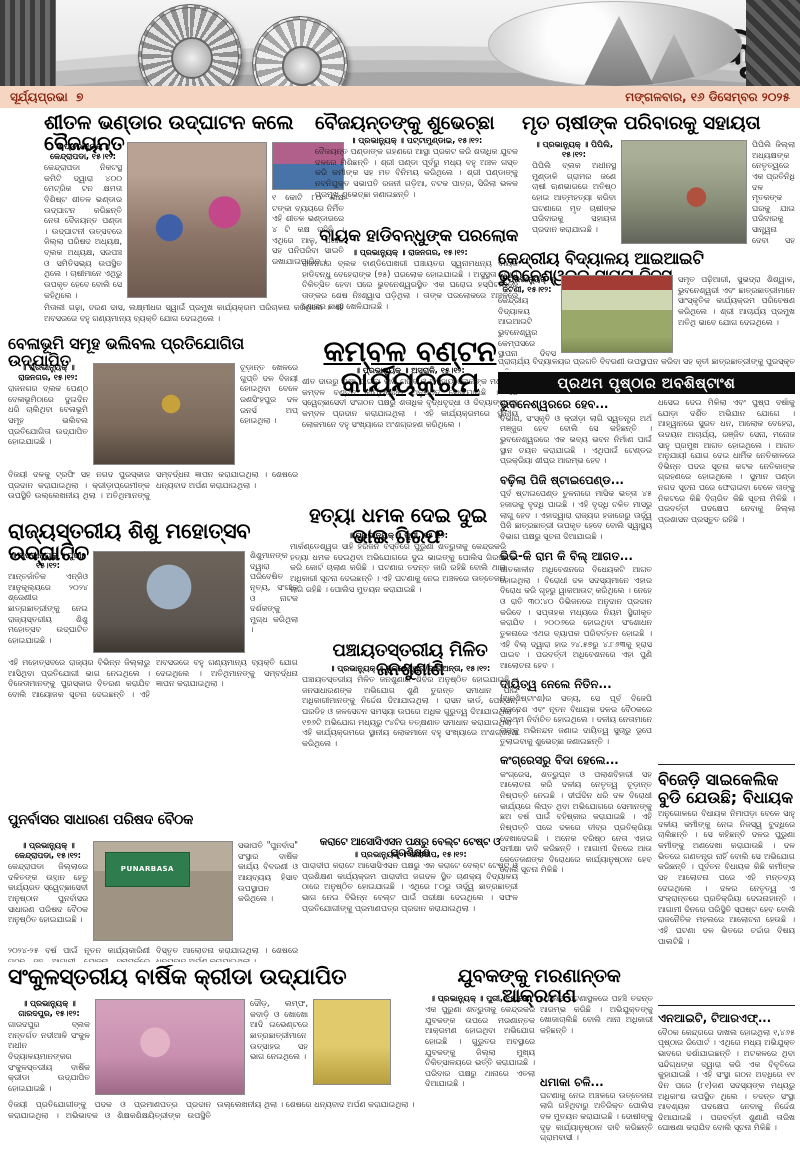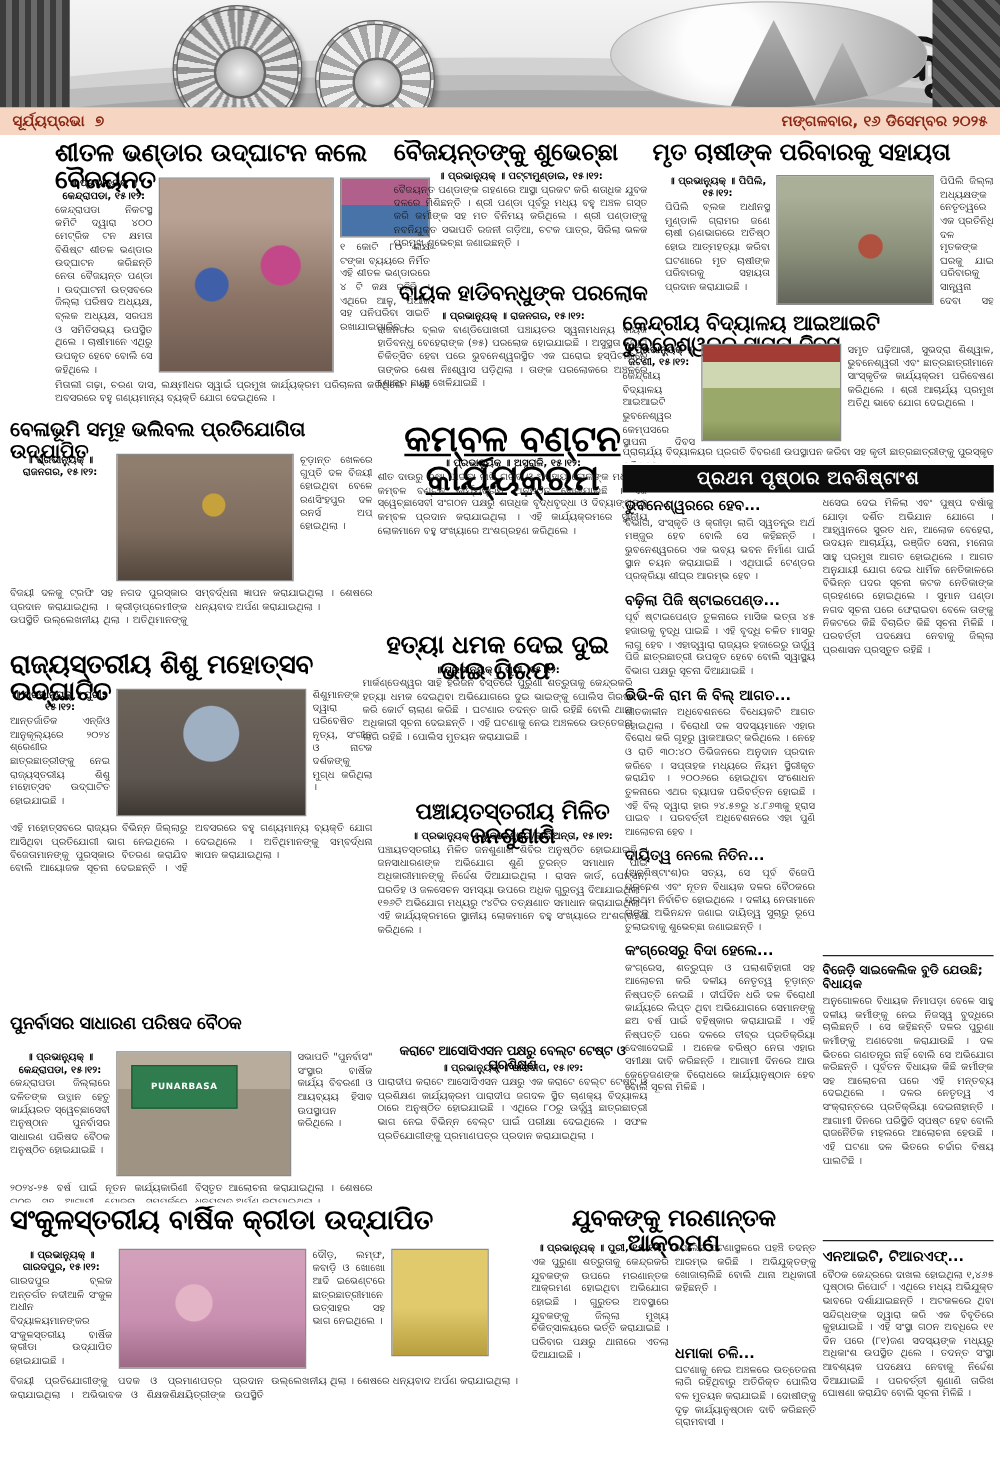--- a/index.html
+++ b/index.html
@@ -159,33 +159,34 @@
     <div class="body">ଶୀତକାଳୀନ ଅଧିବେଶନରେ ବିଧେୟକଟି ଆଗତ ହୋଇଥିଲା । ବିରୋଧୀ ଦଳ ସଦସ୍ୟମାନେ ଏହାର ବିରୋଧ କରି ଗୃହରୁ ୱାକଆଉଟ୍ କରିଥିଲେ । ନେହେ ଓ ରାତି ୩୦:୪୦ ଡିଭିଜନରେ ଅନୁଦାନ ପ୍ରଦାନ କରିବେ । ସପ୍ତାହକ ମଧ୍ୟରେ ନିୟମ ସ୍ଥିରୀକୃତ କରାଯିବ । ୨୦୦୬ରେ ହୋଇଥିବା ସଂଶୋଧନ ତୁଳନାରେ ଏଥର ବ୍ୟାପକ ପରିବର୍ତ୍ତନ ହୋଇଛି । ଏହି ବିଲ୍ ଦ୍ୱାରା ହାର ୨୪.୫୭ରୁ ୪.୮୬୩କୁ ହ୍ରାସ ପାଇବ । ପରବର୍ତ୍ତୀ ଅଧିବେଶନରେ ଏହା ପୁଣି ଆଲୋଚନା ହେବ ।</div>
     <div class="subhd">ଦାୟିତ୍ୱ ନେଲେ ନିତିନ...</div>
     <div class="body">(ଅବଶିଷ୍ଟାଂଶ)ର ସତ୍ୟ, ସେ ପୂର୍ବ ବିଜେପି ପ୍ରଦେଶ ଏବଂ ନୂତନ ବିଧାୟକ ଦଳର ବୈଠକରେ ପ୍ରଥମ ନିର୍ବାଚିତ ହୋଇଥିଲେ । ଦଳୀୟ ନେତାମାନେ ତାଙ୍କୁ ଅଭିନନ୍ଦନ ଜଣାଇ ଦାୟିତ୍ୱ ସୁଚାରୁ ରୂପେ ତୁଲାଇବାକୁ ଶୁଭେଚ୍ଛା ଜଣାଇଛନ୍ତି ।</div>
     <div class="subhd">କଂଗ୍ରେସରୁ ବିଦା ହେଲେ...</div>
     <div class="body">କଂଗ୍ରେସ, ଶତ୍ରୁଘ୍ନ ଓ ପଲାଶବିହାରୀ ସହ ଆଲୋଚନା କରି ଦଳୀୟ ନେତୃତ୍ୱ ଚୂଡ଼ାନ୍ତ ନିଷ୍ପତ୍ତି ନେଇଛି । ଦୀର୍ଘଦିନ ଧରି ଦଳ ବିରୋଧୀ କାର୍ଯ୍ୟରେ ଲିପ୍ତ ଥିବା ଅଭିଯୋଗରେ ସେମାନଙ୍କୁ ଛଅ ବର୍ଷ ପାଇଁ ବହିଷ୍କାର କରାଯାଇଛି । ଏହି ନିଷ୍ପତ୍ତି ପରେ ଦଳରେ ତୀବ୍ର ପ୍ରତିକ୍ରିୟା ଦେଖାଦେଇଛି । ଅନେକ ବରିଷ୍ଠ ନେତା ଏହାର ସମୀକ୍ଷା ଦାବି କରିଛନ୍ତି । ଆଗାମୀ ଦିନରେ ଆଉ କେତେଜଣଙ୍କ ବିରୋଧରେ କାର୍ଯ୍ୟାନୁଷ୍ଠାନ ହେବ ବୋଲି ସୂଚନା ମିଳିଛି ।</div>
   </div>
 
   <div class="art" style="left:658px;top:398px;width:137px;height:770px;">
     <div class="body" style="height:360px;">ଧସେଇ ଦେଇ ମିଳିଲା ଏବଂ ପୁଷ୍ପ ବର୍ଷାକୁ ଯୋଡ଼ା ଦର୍ଶିତ ଅଭିଯାନ ଯୋଗେ । ଆହ୍ୱାନରେ ସୁରତ ଧନ, ଆଲୋକ ବେହେରା, ଉଦୟନ ଆଚାର୍ଯ୍ୟ, ରଞ୍ଜିତ ସେନା, ମନୋଜ ସାହୁ ପ୍ରମୁଖ ଆଗତ ହୋଇଥିଲେ । ଆଗତ ଅନୁଯାୟୀ ଯୋଗ ଦେଇ ଧାର୍ମିକ ନେତିକାଳରେ ବିଭିନ୍ନ ପଦର ସୂଚନା କଟକ ନେତିକାଙ୍କ ଗ୍ରହଣରେ ହୋଇଥିଲେ । ସୁମାନ ପଣ୍ଡା ନଗଦ ସୂଚନା ପରେ ଫେରାଇବା ବେଳେ ତାଙ୍କୁ ନିକଟରେ କିଛି ବିଚାରିତ କିଛି ସୂଚନା ମିଳିଛି । ପରବର୍ତ୍ତୀ ପଦକ୍ଷେପ ନେବାକୁ ଜିଲ୍ଲା ପ୍ରଶାସନ ପ୍ରସ୍ତୁତ ରହିଛି ।</div>
     <div class="rule"></div>
-    <div class="subhd" style="font-size:10px;margin-top:2px;">ବିଜେଡ଼ି ସାଇକେଲିକ ବୁଡି ଯେଉଛି; ବିଧାୟକ</div>
+    <div class="subhd" style="font-size:16px;margin-top:2px;">ବିଜେଡ଼ି ସାଇକେଲିକ ବୁଡି ଯେଉଛି; ବିଧାୟକ</div>
     <div class="body" style="height:190px;">ଅନୁଗୋଳରେ ବିଧାୟକ ନିମାପଡ଼ା ବେଳେ ସାହୁ ଦଳୀୟ କର୍ମୀଙ୍କୁ ନେଇ ନିଜସ୍ୱ ବୁଦ୍ଧିରେ ଚାଲିଛନ୍ତି । ସେ କହିଛନ୍ତି ଦଳର ପୁରୁଣା କର୍ମୀଙ୍କୁ ଅଣଦେଖା କରାଯାଉଛି । ଦଳ ଭିତରେ ଗଣତନ୍ତ୍ର ନାହିଁ ବୋଲି ସେ ଅଭିଯୋଗ କରିଛନ୍ତି । ପୂର୍ବତନ ବିଧାୟକ କିଛି କର୍ମୀଙ୍କ ସହ ଆଲୋଚନା ପରେ ଏହି ମନ୍ତବ୍ୟ ଦେଇଥିଲେ । ଦଳର ନେତୃତ୍ୱ ଏ ସଂକ୍ରାନ୍ତରେ ପ୍ରତିକ୍ରିୟା ଦେଇନାହାନ୍ତି । ଆଗାମୀ ଦିନରେ ପରିସ୍ଥିତି ସ୍ପଷ୍ଟ ହେବ ବୋଲି ରାଜନୈତିକ ମହଲରେ ଆଲୋଚନା ହେଉଛି । ଏହି ଘଟଣା ଦଳ ଭିତରେ ଚର୍ଚ୍ଚାର ବିଷୟ ପାଲଟିଛି ।</div>
     <div class="rule"></div>
     <div class="subhd" style="margin-top:2px;">ଏନଆଇଟି, ଟିଆରଏଫ୍...</div>
     <div class="body" style="height:150px;">ବୈଠକ କେନ୍ଦ୍ରରେ ଦାଖଲ ହୋଇଥିଲା ୧,୪୬୫ ପୃଷ୍ଠାର ରିପୋର୍ଟ । ଏଥିରେ ମଧ୍ୟ ଅଭିଯୁକ୍ତ ଭାବରେ ଦର୍ଶାଯାଇଛନ୍ତି । ଅଟକଳରେ ଥିବା ସନ୍ଦିଗ୍ଧଙ୍କ ଦ୍ୱାରା କରି ଏକ ବିବୃତିରେ କୁହାଯାଇଛି । ଏହି ସଂସ୍ଥା ଗଠନ ଅବଧିରେ ୧୧ ଦିନ ପରେ (୮୧)ଜଣ ସଦସ୍ୟଙ୍କ ମଧ୍ୟରୁ ଅଧିକାଂଶ ଉପସ୍ଥିତ ଥିଲେ । ତଦନ୍ତ ସଂସ୍ଥା ଆବଶ୍ୟକ ପଦକ୍ଷେପ ନେବାକୁ ନିର୍ଦ୍ଦେଶ ଦିଆଯାଇଛି । ପରବର୍ତ୍ତୀ ଶୁଣାଣି ତାରିଖ ଘୋଷଣା କରାଯିବ ବୋଲି ସୂଚନା ମିଳିଛି ।</div>
 
   </div>
 
   <div class="art" style="left:8px;top:336px;width:290px;height:182px;">
     <div class="hl" style="font-size:16px;height:23px;">ବେଳାଭୂମି ସମୂହ ଭଲିବଲ ପ୍ରତିଯୋଗିତା ଉଦ୍‌ଯାପିତ</div>
     <div class="row" style="height:104px;">
       <div style="width:80px;flex:none;">
         <div class="dl">॥ ପ୍ରଭାନ୍ୟୁକ୍ ॥ ରାଜନଗର, ୧୫।୧୨:</div>
+        <div class="body" style="height:88px;">ରାଜନଗର ବ୍ଲକ ପେଣ୍ଠ ବେଳାଭୂମିଠାରେ ଦୁଇଦିନ ଧରି ଚାଲିଥିବା ବେଳାଭୂମି ସମୂହ ଭଲିବଲ ପ୍ରତିଯୋଗିତା ଉଦ୍‌ଯାପିତ ହୋଇଯାଇଛି ।</div>
       </div>
       <div class="photo p4" style="width:142px;height:102px;"></div>
       <div class="body" style="flex:1;height:102px;">ଚୂଡ଼ାନ୍ତ ଖେଳରେ ଗୁପ୍ତି ଦଳ ବିଜୟୀ ହୋଇଥିବା ବେଳେ ରଣସିଂହପୁର ଦଳ ରନର୍ସ ଅପ୍ ହୋଇଥିଲା ।</div>
     </div>
     <div class="body cols2" style="margin-top:3px;height:44px;">ବିଜୟୀ ଦଳକୁ ଟ୍ରଫି ସହ ନଗଦ ପୁରସ୍କାର ପ୍ରଦାନ କରାଯାଇଥିଲା । କ୍ରୀଡ଼ାପ୍ରେମୀଙ୍କ ଉପସ୍ଥିତି ଉଲ୍ଲେଖନୀୟ ଥିଲା । ଅତିଥିମାନଙ୍କୁ ସମ୍ବର୍ଦ୍ଧନା ଜ୍ଞାପନ କରାଯାଇଥିଲା । ଶେଷରେ ଧନ୍ୟବାଦ ଅର୍ପଣ କରାଯାଇଥିଲା ।</div>
   </div>
 
   <div class="art" style="left:290px;top:472px;width:216px;height:166px;margin-top:33px;">
     <div class="hl" style="font-size:20px;height:26px;text-align:center;">ହତ୍ୟା ଧମକ ଦେଇ ଦୁଇ ଭାଇ ଗିରଫ</div>
     <div class="dl">॥ ପ୍ରଭାନ୍ୟୁକ୍ ॥ ପୁରୀ, ୧୫।୧୨:</div>

